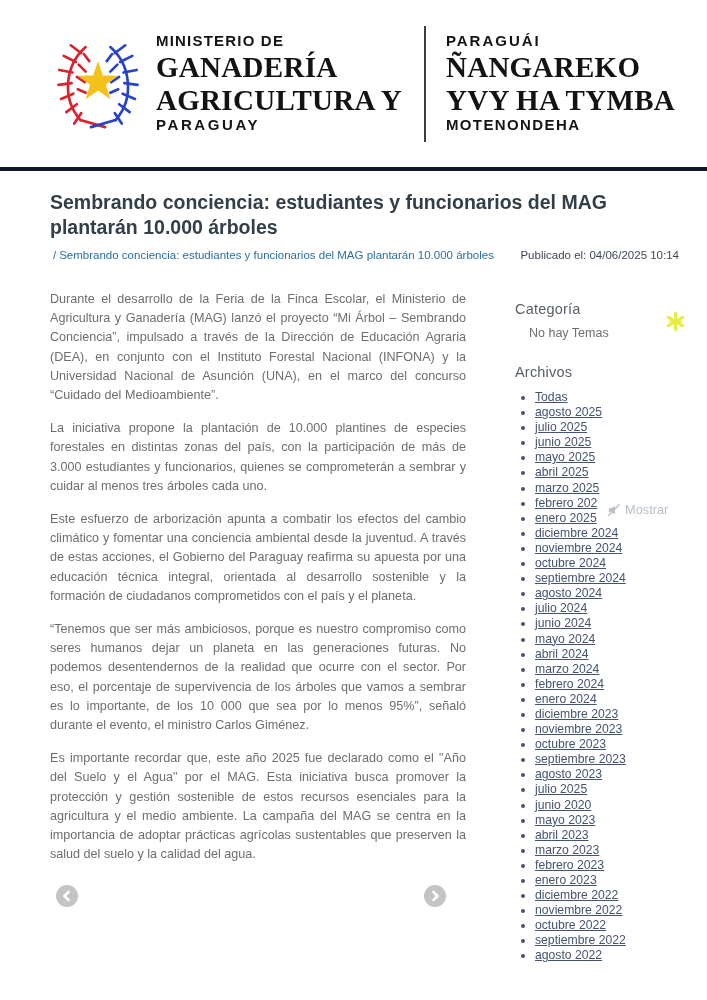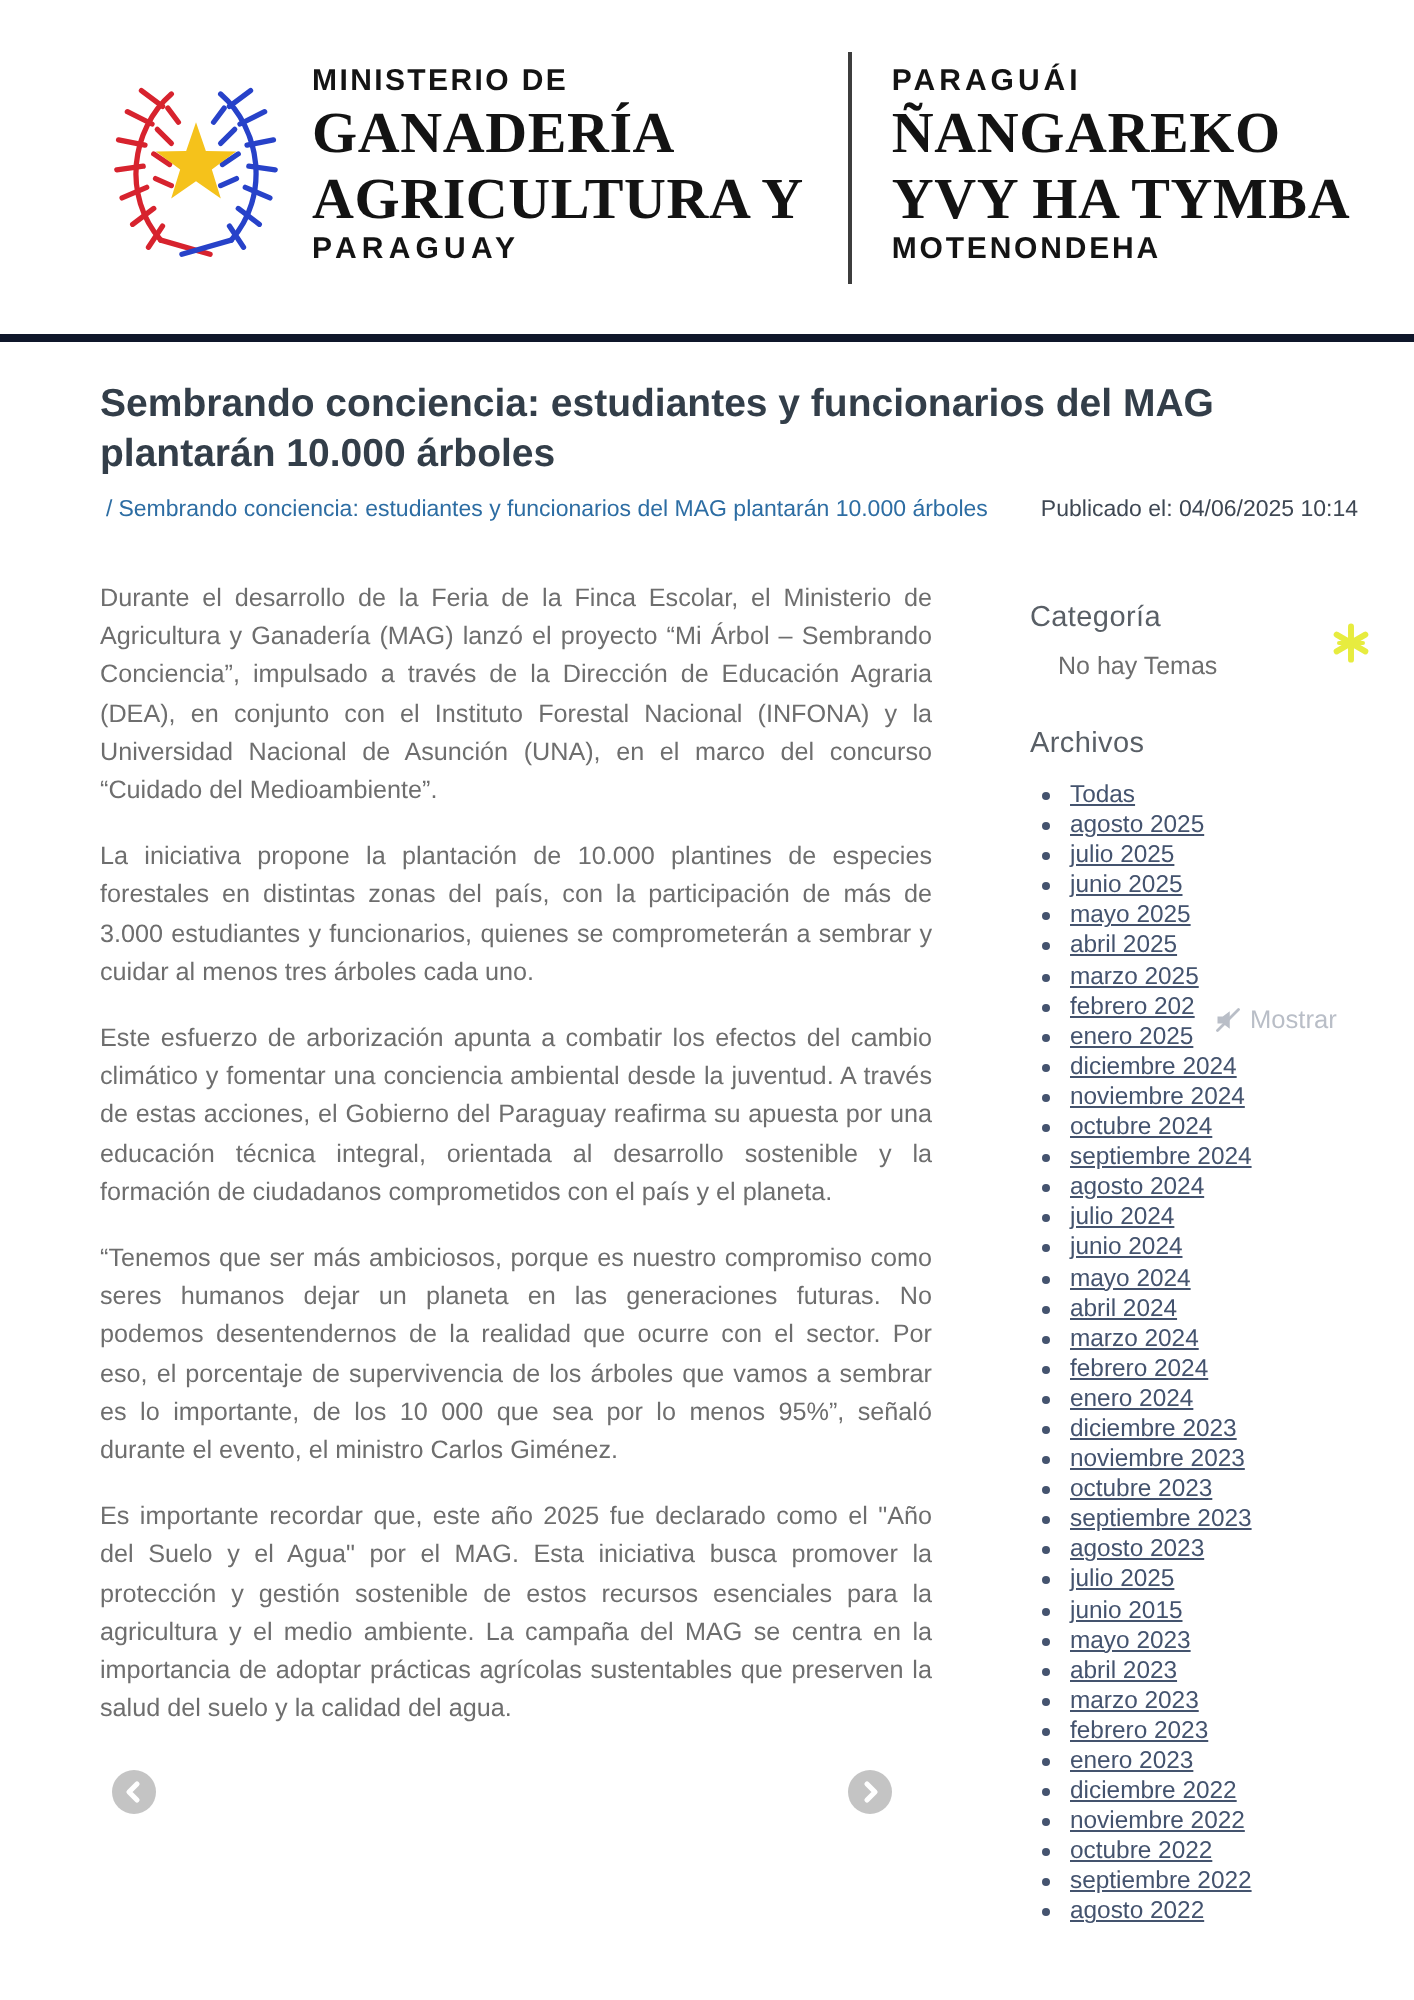--- a/index.html
+++ b/index.html
@@ -182,21 +182,21 @@
           <li><a href="#">abril 2024</a></li>
           <li><a href="#">marzo 2024</a></li>
           <li><a href="#">febrero 2024</a></li>
           <li><a href="#">enero 2024</a></li>
           <li><a href="#">diciembre 2023</a></li>
           <li><a href="#">noviembre 2023</a></li>
           <li><a href="#">octubre 2023</a></li>
           <li><a href="#">septiembre 2023</a></li>
           <li><a href="#">agosto 2023</a></li>
           <li><a href="#">julio 2025</a></li>
-          <li><a href="#">junio 2015</a></li>
+          <li><a href="#">junio 2020</a></li>
           <li><a href="#">mayo 2023</a></li>
           <li><a href="#">abril 2023</a></li>
           <li><a href="#">marzo 2023</a></li>
           <li><a href="#">febrero 2023</a></li>
           <li><a href="#">enero 2023</a></li>
           <li><a href="#">diciembre 2022</a></li>
           <li><a href="#">noviembre 2022</a></li>
           <li><a href="#">octubre 2022</a></li>
           <li><a href="#">septiembre 2022</a></li>
           <li><a href="#">agosto 2022</a></li>

